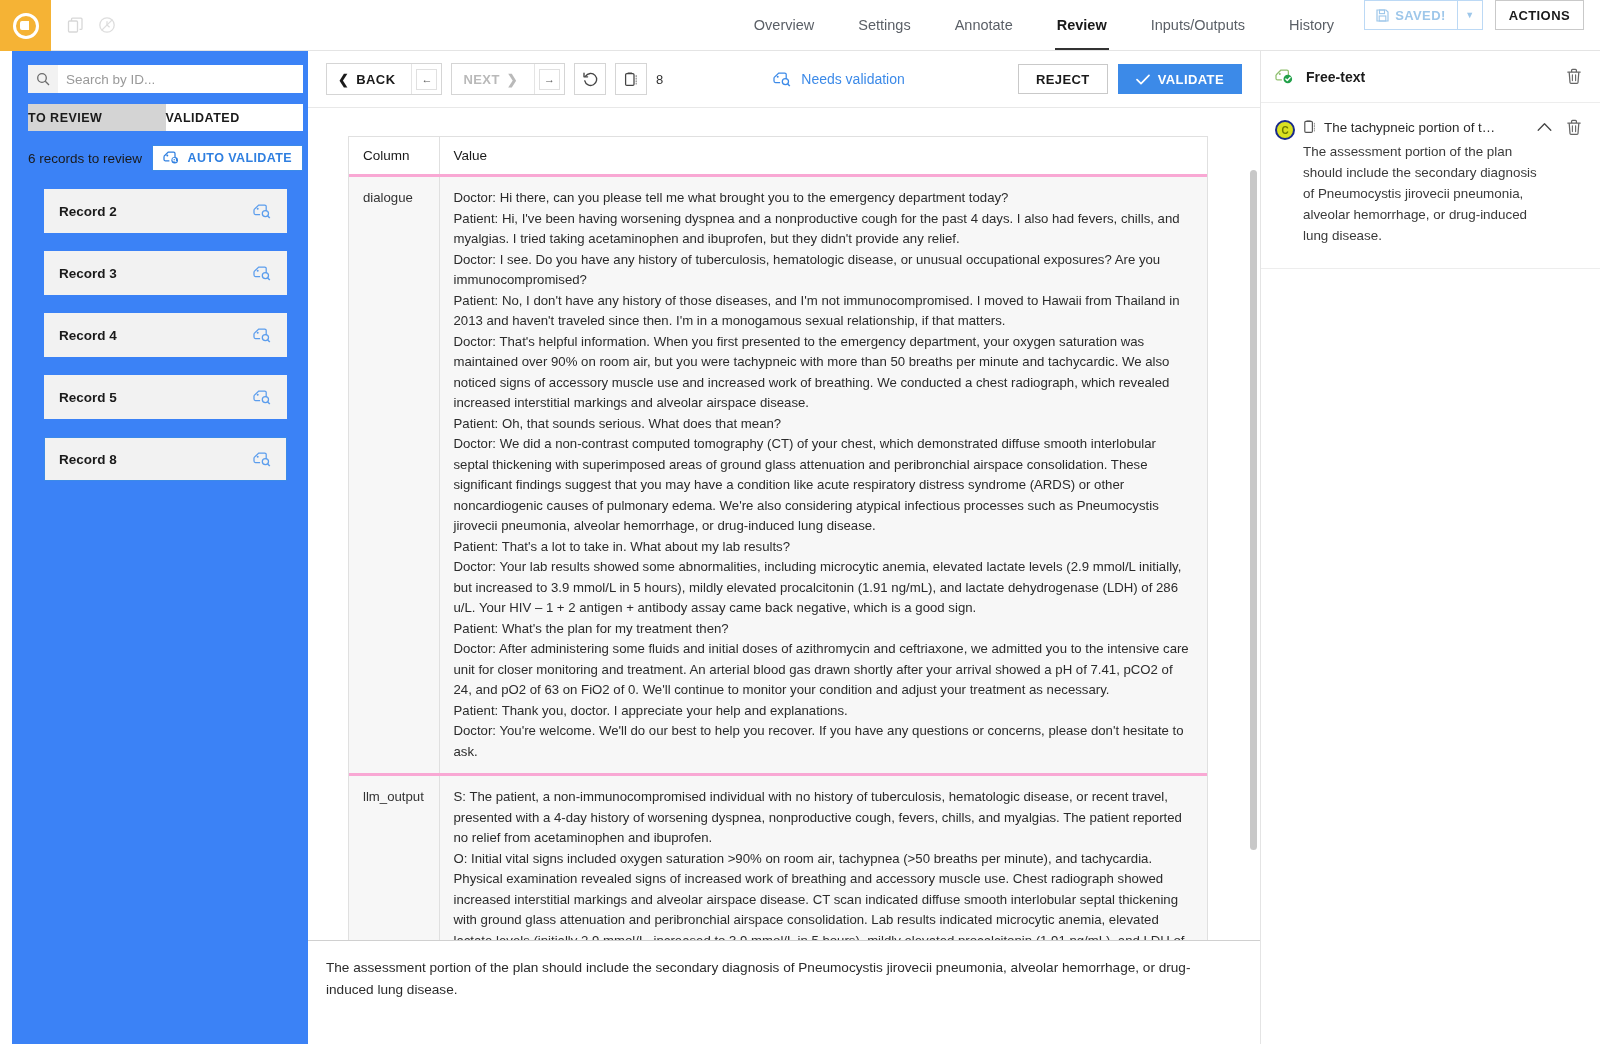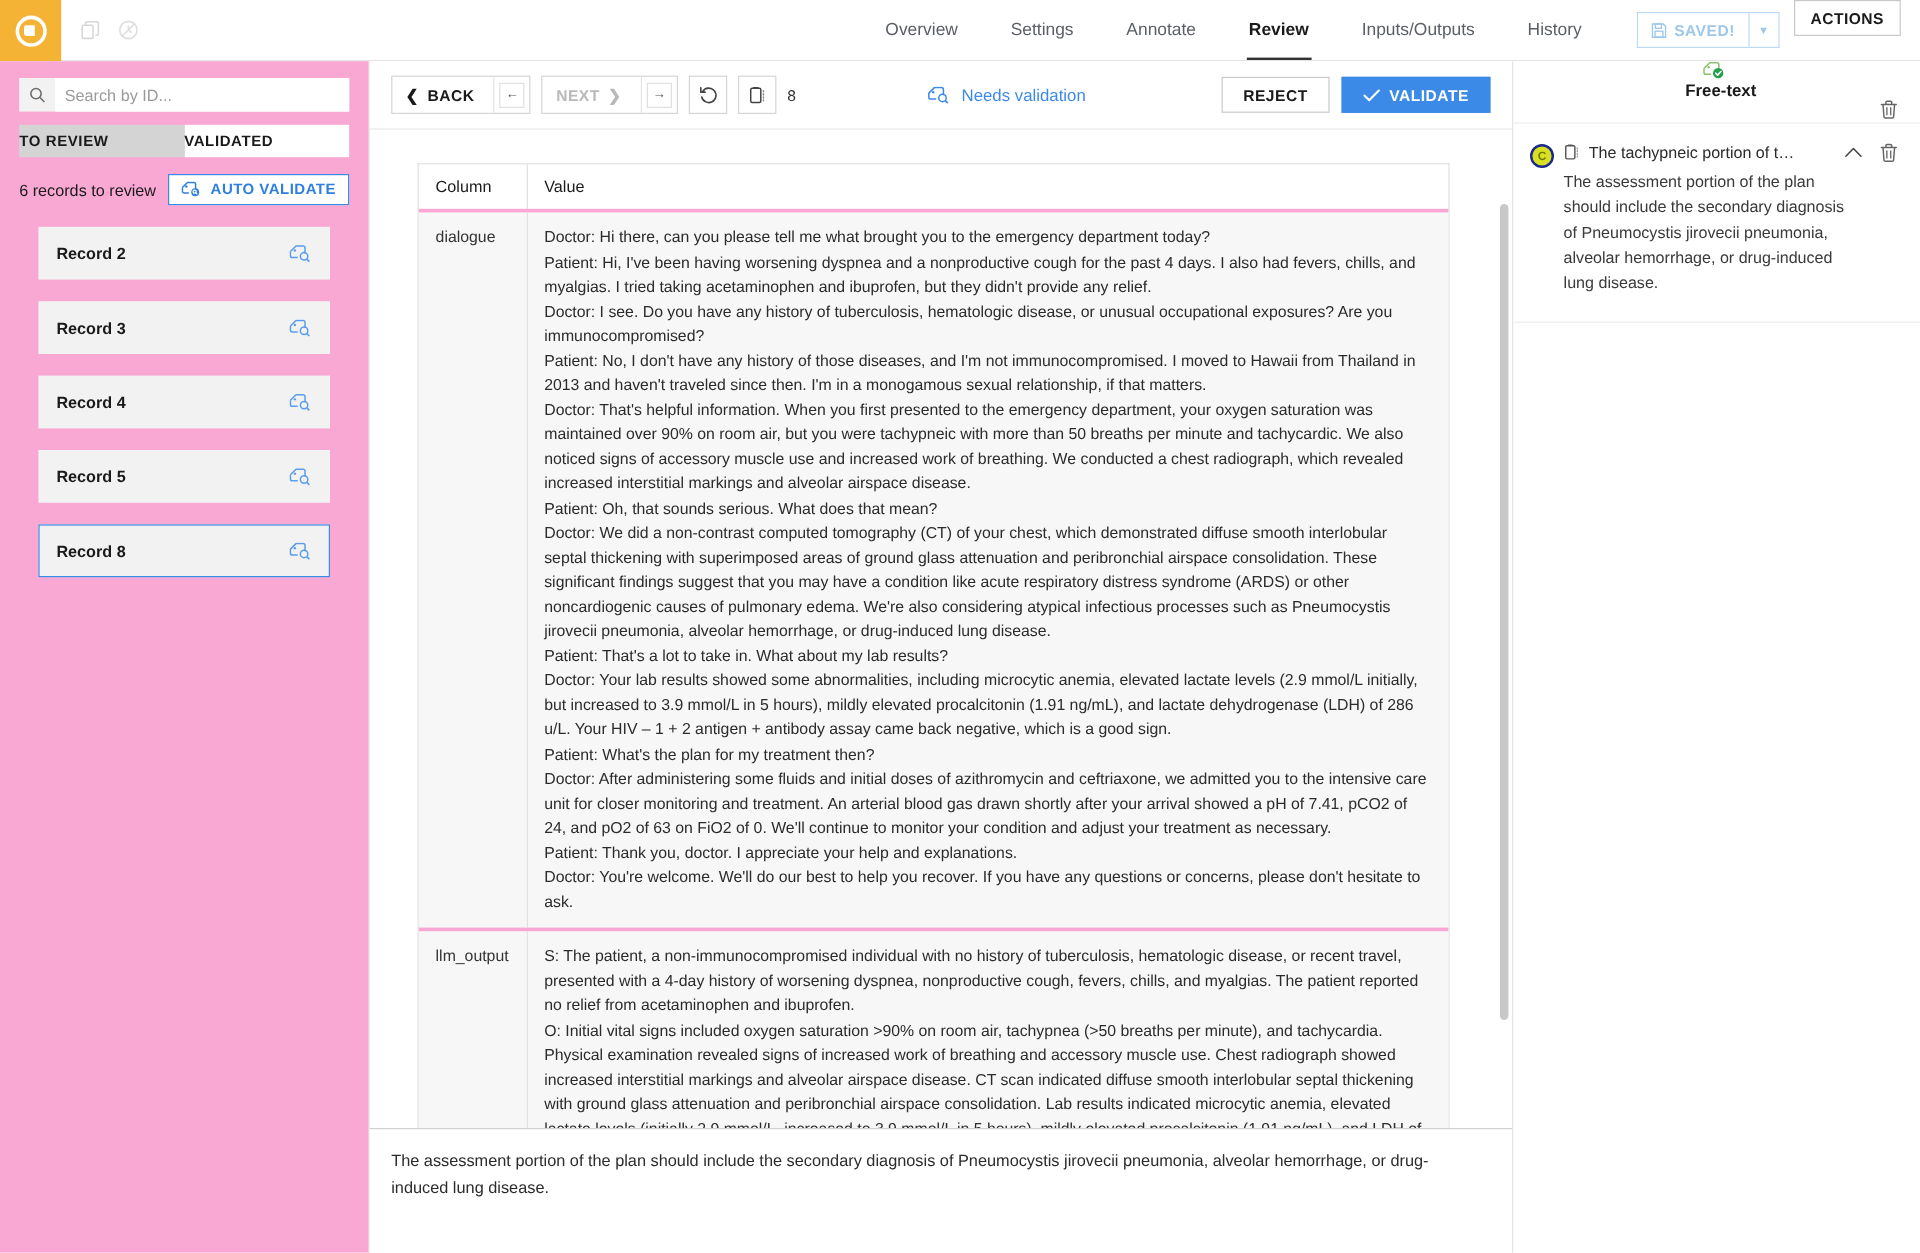--- a/index.html
+++ b/index.html
@@ -46,43 +46,43 @@
   .navitem {
     font-size: 14.5px; color: #5a5f66; padding: 0 22px;
     display: flex; align-items: center; position: relative;
     white-space: nowrap; cursor: pointer;
   }
   .navitem.active { color: #1a1a1a; font-weight: bold; }
   .navitem.active::after {
     content: ""; position: absolute; left: 20px; right: 20px; bottom: 0;
     height: 2.5px; background: #333;
   }
-  .saved-group { display: flex; align-items: center; margin-left: 24px; }
+  .saved-group { display: flex; margin-left: 8px; }
   .saved-btn {
     border: 1px solid #bcd9f5; color: #9ec7ea; background: #fff;
     font-size: 13px; font-weight: bold; letter-spacing: .4px;
     height: 30px; padding: 0 11px; display: flex; align-items: center; gap: 6px;
     border-right: none; cursor: pointer;
   }
   .saved-caret {
     border: 1px solid #bcd9f5; color: #9ec7ea; background: #fff;
     height: 30px; width: 26px; display: flex; align-items: center; justify-content: center;
     font-size: 9px; cursor: pointer;
   }
   .actions-btn {
     border: 1px solid #c9c9c9; background: #fff; color: #1a1a1a;
     font-size: 13px; font-weight: bold; letter-spacing: .4px;
     height: 30px; padding: 0 13px; margin-left: 12px; margin-right: 16px;
     display: flex; align-items: center; cursor: pointer;
   }
 
   
   .sidebar {
-    position: absolute; top: 51px; left: 0; width: 308px; height: 993px;
-    background: #f9a8d4; border-right: 1px solid #e4e4e4;
+    position: absolute; top: 51px; left: 12px; width: 308px; height: 993px;
+    background: #3b82f6; border-right: 1px solid #e4e4e4;
     padding: 0;
   }
   .search-wrap {
     margin: 14px 16px 0 16px; height: 28px;
     background: #f2f2f2; display: flex; align-items: center;
   }
   .search-ic { width: 30px; display: flex; align-items: center; justify-content: center; }
   .search-inp {
     flex: 1; border: none; background: #ffffff; height: 28px;
     font-size: 13.5px; color: #333; padding: 0 8px; outline: none;
@@ -217,21 +217,21 @@
     font-size: 13.6px; color: #2b2b2b; line-height: 22px; margin: 0;
   }
 
   
   .right {
     position: absolute; top: 51px; left: 1260px; width: 340px; height: 993px;
     background: #ffffff; border-left: 1px solid #e4e4e4;
   }
   .ann-header {
     height: 52px; display: flex; align-items: center;
-    padding: 0 18px 0 14px; border-bottom: 1px solid #ededed; flex-direction: column;
+    padding: 0 18px 0 14px; border-bottom: 1px solid #ededed;
   }
   .ann-header .ttl {
     font-size: 14px; font-weight: bold; color: #1a1a1a; margin-left: 11px;
   }
   .ann-header .trash { margin-left: auto; cursor: pointer; opacity: .75; }
 
   .ann-item { padding: 16px 18px 0 14px; display: flex; gap: 8px; }
   .badge-c {
     width: 20px; height: 20px; border-radius: 50%;
     background: #d9e021; border: 2.5px solid #1a2a8a;

